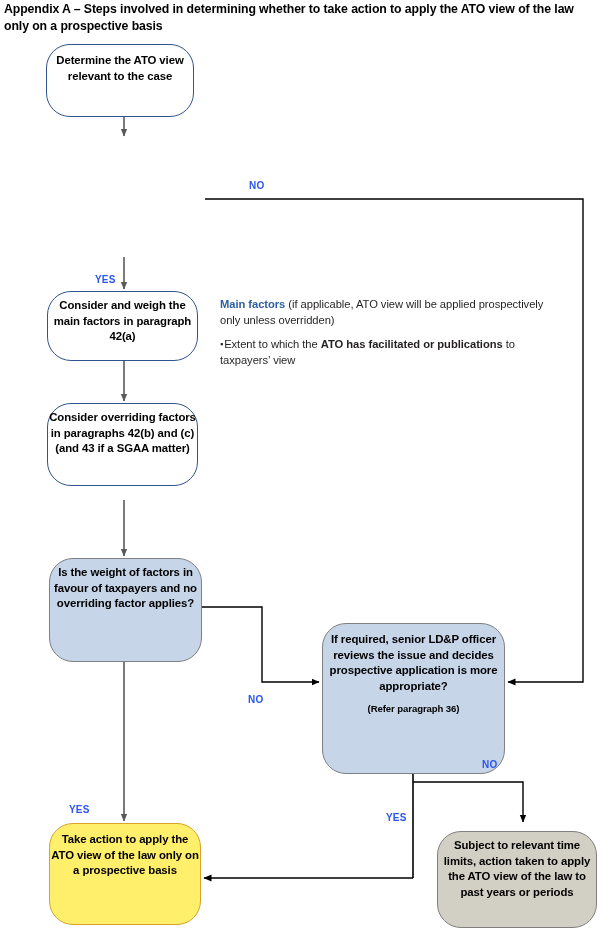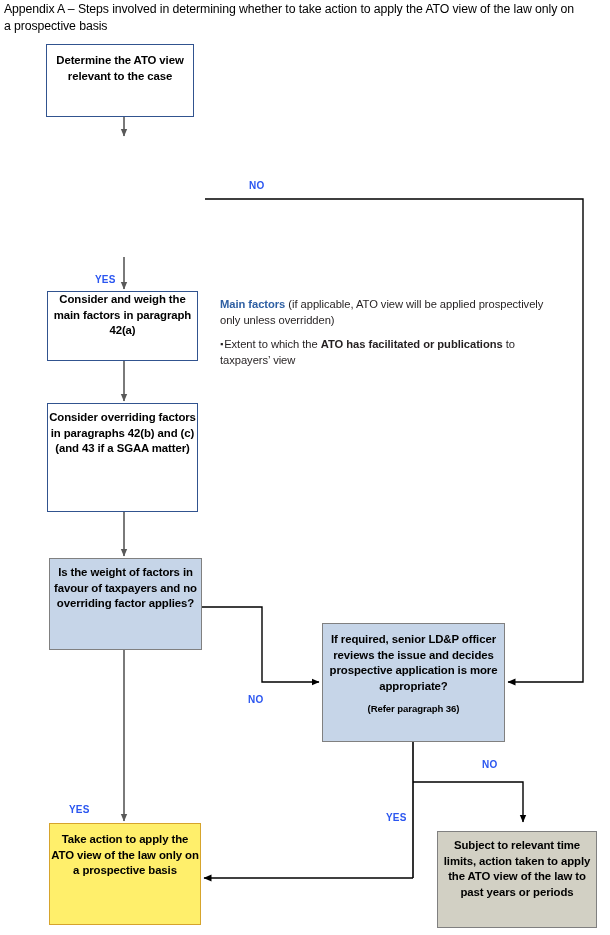--- a/index.html
+++ b/index.html
@@ -17,39 +17,40 @@
     height: 935px;
     overflow: hidden;
     background: #ffffff;
   }
   .title {
     position: absolute;
     left: 4px;
     top: 1px;
     width: 580px;
     font-size: 12.3px;
-    font-weight: normal;
+    font-weight: bold;
     line-height: 16.5px;
     letter-spacing: -0.1px;
     color: #000000;
   }
   
   .node {
     position: absolute;
     box-sizing: border-box;
     display: flex;
     flex-direction: column;
     align-items: center;
     justify-content: flex-start;
     text-align: center;
     font-size: 11.4px;
     font-weight: bold;
     line-height: 15.6px;
     letter-spacing: -0.1px;
     color: #000000;
+    border-radius: 24px;
   }
   .node .txt { display: block; width: 100%; }
   .node-white {
     background: #ffffff;
     border: 1px solid #31538f;
   }
   .node-blue {
     border: 1px solid #808080;
     background-color: #c6d5e8;
     background-image:
@@ -153,33 +154,33 @@
     <path d="M413,782 L523,782 L523,822" stroke="#000000" stroke-width="1.4" fill="none" marker-end="url(#arrBlack)"></path>
 
     <path d="M413,878 L204,878" stroke="#000000" stroke-width="1.4" fill="none" marker-end="url(#arrBlack)"></path>
   </svg>
 
   <div class="node node-white" style="left:46px; top:44px; width:148px; height:73px; padding-top:8px;">
     <span class="txt">Determine the ATO view relevant to the case</span>
   </div>
 
 
-  <div class="node node-white" style="left:47px; top:291px; width:151px; height:70px; ">
+  <div class="node node-white" style="left:47px; top:291px; width:151px; height:70px; padding-top:6px;">
     <span class="txt">Consider and weigh the main factors in paragraph 42(a)</span>
   </div>
 
-  <div class="node node-white" style="left:47px; top:403px; width:151px; height:109px; padding-top:6px;">
+  <div class="node node-white" style="left:47px; top:403px; width:151px; height:83px; padding-top:6px;">
     <span class="txt">Consider overriding factors in paragraphs 42(b) and (c) (and 43 if a SGAA matter)</span>
   </div>
 
-  <div class="node node-blue" style="left:49px; top:558px; width:153px; height:92px; padding-top:6px;">
+  <div class="node node-blue" style="left:49px; top:558px; width:153px; height:104px; padding-top:6px;">
     <span class="txt">Is the weight of factors in favour of taxpayers and no overriding factor applies?</span>
   </div>
 
-  <div class="node node-blue" style="left:322px; top:623px; width:183px; height:119px; padding-top:8px;">
+  <div class="node node-blue" style="left:322px; top:623px; width:183px; height:151px; padding-top:8px;">
     <span class="txt">If required, senior LD&amp;P officer reviews the issue and decides prospective application is more appropriate?</span>
     <span class="txt subnote">(Refer paragraph 36)</span>
   </div>
 
   <div class="node node-yellow" style="left:49px; top:823px; width:152px; height:102px; padding-top:8px;">
     <span class="txt">Take action to apply the ATO view of the law only on a prospective basis</span>
   </div>
 
   <div class="node node-gray" style="left:437px; top:831px; width:160px; height:97px; padding-top:6px;">
     <span class="txt">Subject to relevant time limits, action taken to apply the ATO view of the law to past years or periods</span>

